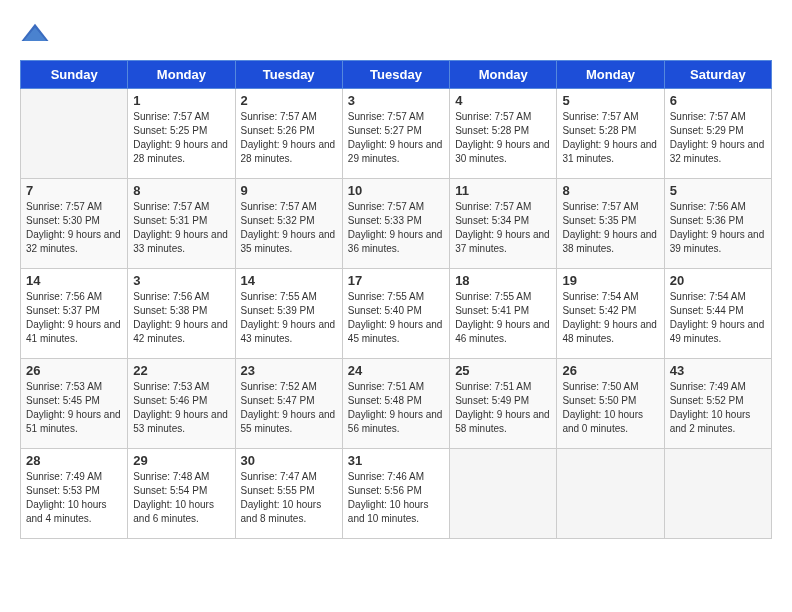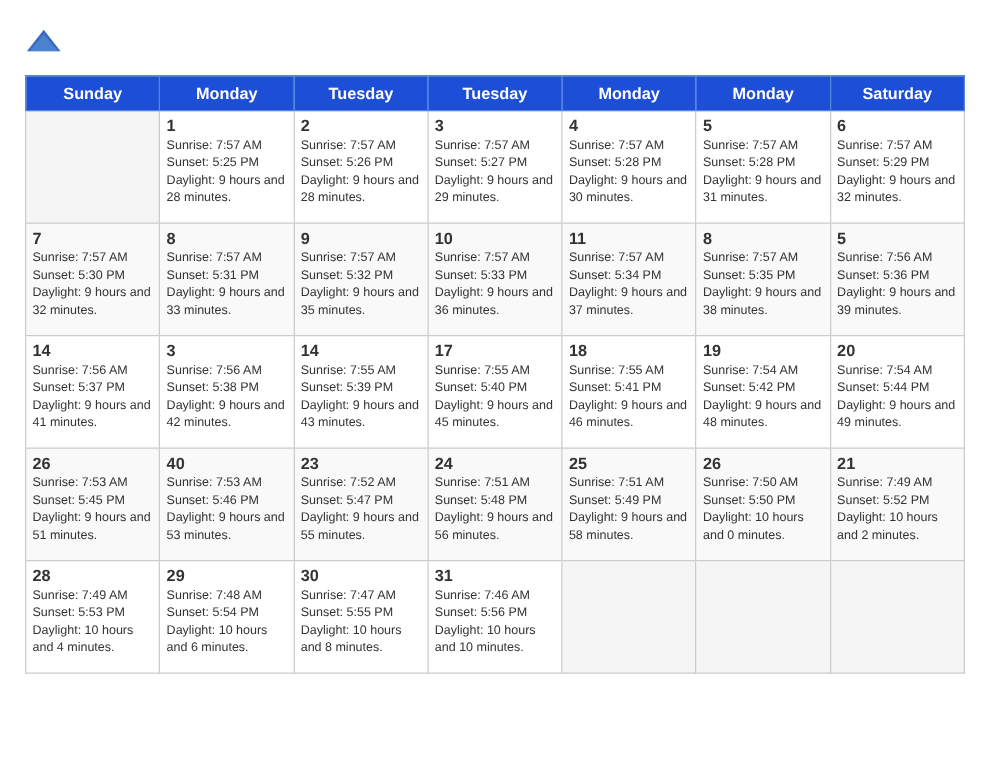--- a/index.html
+++ b/index.html
@@ -208,41 +208,41 @@
           <span class="day-num">20</span>
           <div class="cell-info">Sunrise: 7:54 AM<br>Sunset: 5:44 PM<br>Daylight: 9 hours and 49 minutes.</div>
         </td>
       </tr>
       <tr>
         <td>
           <span class="day-num">26</span>
           <div class="cell-info">Sunrise: 7:53 AM<br>Sunset: 5:45 PM<br>Daylight: 9 hours and 51 minutes.</div>
         </td>
         <td>
-          <span class="day-num">40</span>
+          <span class="day-num">22</span>
           <div class="cell-info">Sunrise: 7:53 AM<br>Sunset: 5:46 PM<br>Daylight: 9 hours and 53 minutes.</div>
         </td>
         <td>
           <span class="day-num">23</span>
           <div class="cell-info">Sunrise: 7:52 AM<br>Sunset: 5:47 PM<br>Daylight: 9 hours and 55 minutes.</div>
         </td>
         <td>
           <span class="day-num">24</span>
           <div class="cell-info">Sunrise: 7:51 AM<br>Sunset: 5:48 PM<br>Daylight: 9 hours and 56 minutes.</div>
         </td>
         <td>
           <span class="day-num">25</span>
           <div class="cell-info">Sunrise: 7:51 AM<br>Sunset: 5:49 PM<br>Daylight: 9 hours and 58 minutes.</div>
         </td>
         <td>
           <span class="day-num">26</span>
           <div class="cell-info">Sunrise: 7:50 AM<br>Sunset: 5:50 PM<br>Daylight: 10 hours and 0 minutes.</div>
         </td>
         <td>
-          <span class="day-num">21</span>
+          <span class="day-num">43</span>
           <div class="cell-info">Sunrise: 7:49 AM<br>Sunset: 5:52 PM<br>Daylight: 10 hours and 2 minutes.</div>
         </td>
       </tr>
       <tr>
         <td>
           <span class="day-num">28</span>
           <div class="cell-info">Sunrise: 7:49 AM<br>Sunset: 5:53 PM<br>Daylight: 10 hours and 4 minutes.</div>
         </td>
         <td>
           <span class="day-num">29</span>

